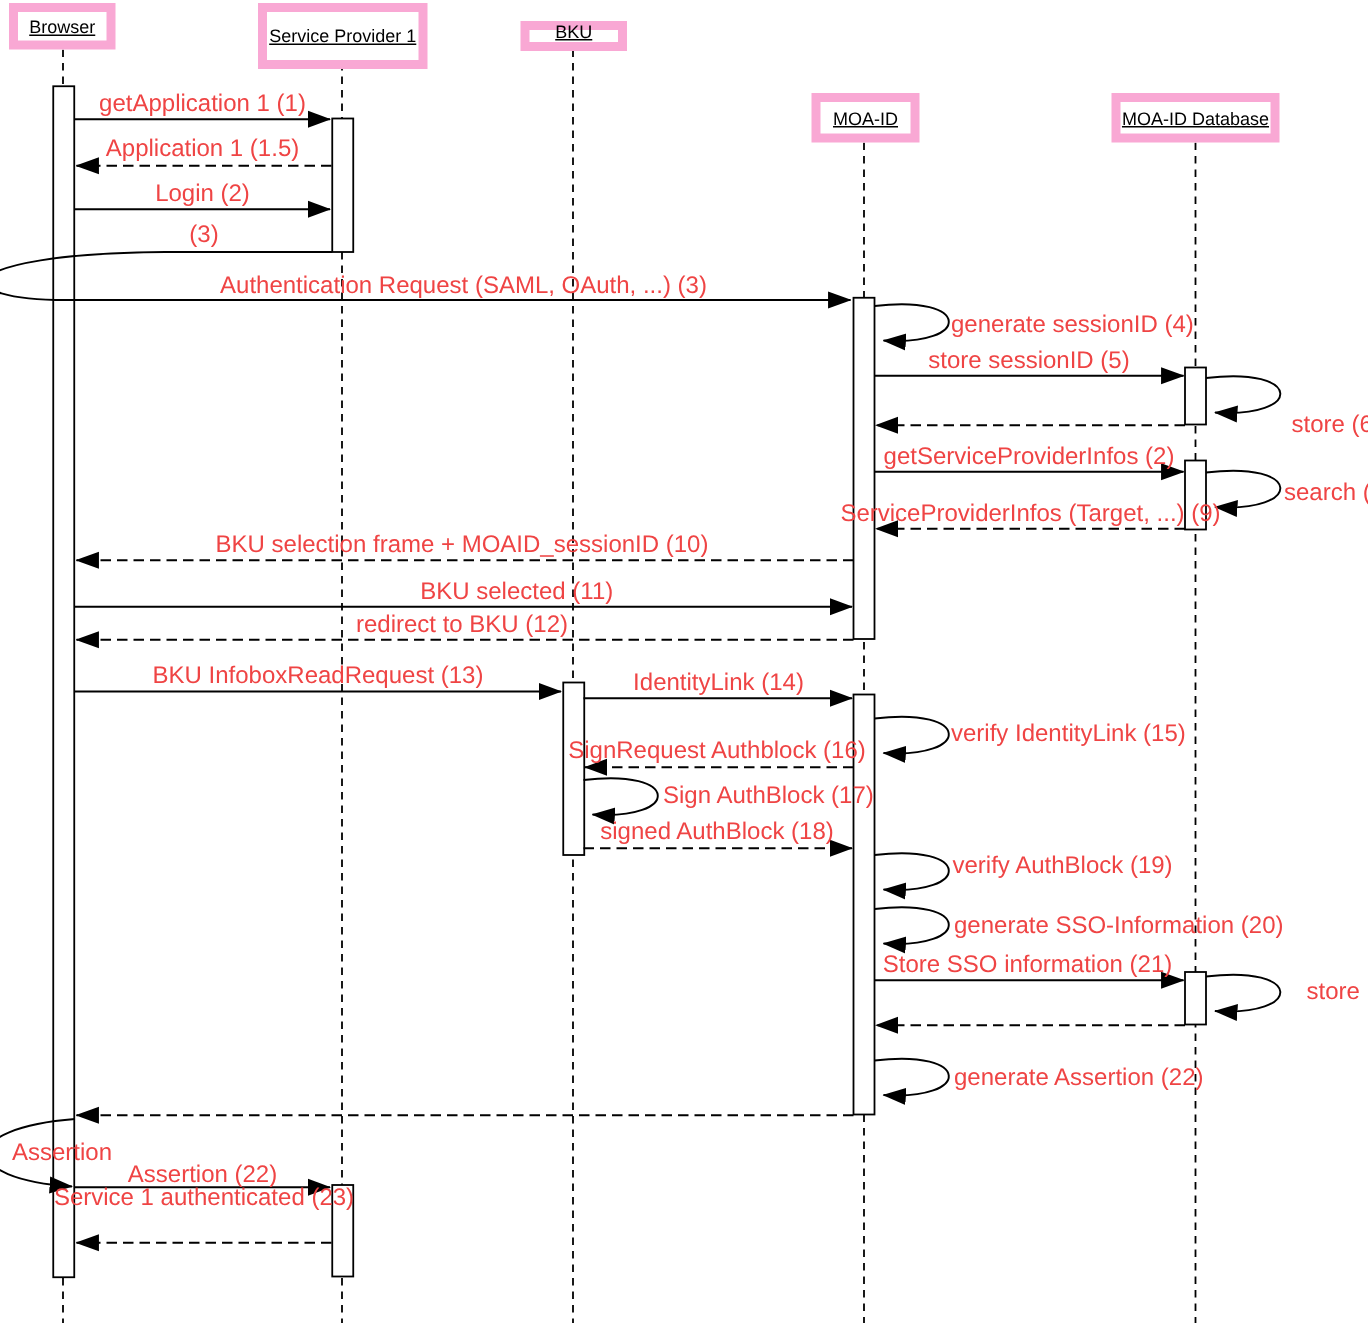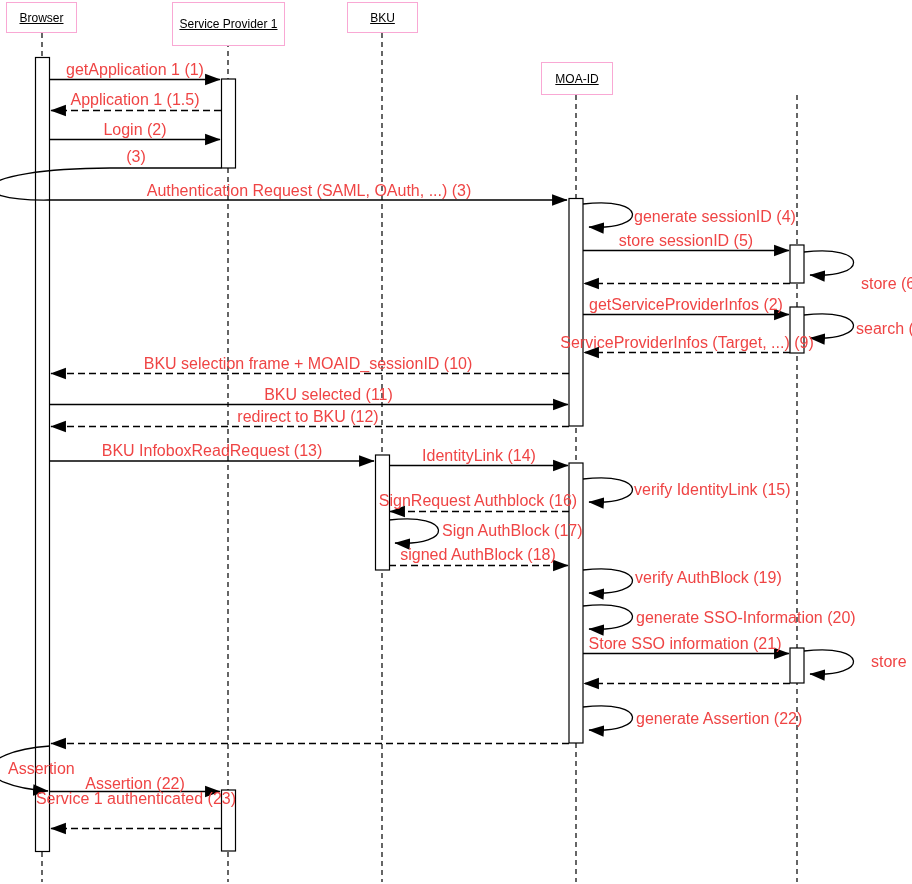--- a/index.html
+++ b/index.html
@@ -7,21 +7,21 @@
     position:relative;
     width:912px;height:884px;
     background:#ffffff;
     font-family:"Liberation Sans","DejaVu Sans",sans-serif;
     overflow:hidden;
   }
   #wires{position:absolute;left:0;top:0;width:912px;height:884px;}
   .actor-box{
     position:absolute;
     box-sizing:border-box;
-    border:1px solid #f9a8d4;
+    border:6px solid #f9a8d4;
     background:#fff;
     display:flex;align-items:center;justify-content:center;
     font-size:12px;color:#000;
   }
   .actor-box span{text-decoration:underline;white-space:nowrap;}
   .msg{
     position:absolute;
     font-size:16px;color:#ef4444;
     white-space:nowrap;
     line-height:13px;
@@ -96,40 +96,43 @@
       <path d="M 583 707 C 648 699, 648 734, 589 730" marker-end="url(#ah)"></path>
     </g>
   </svg>
 
   <div class="actor-box" style="left:6px;top:2px;width:71px;height:31px;">
     <span>Browser</span>
   </div>
   <div class="actor-box" style="left:172px;top:2px;width:113px;height:44px;">
     <span>Service Provider 1</span>
   </div>
-  <div class="actor-box" style="left:347px;top:2px;width:71px;height:31px;">
+  <div class="actor-box" style="left:347px;top:14px;width:71px;height:20px;align-items:flex-end;">
     <span>BKU</span>
   </div>
   <div class="actor-box" style="left:541px;top:62px;width:72px;height:33px;">
     <span>MOA-ID</span>
+  </div>
+  <div class="actor-box" style="left:741px;top:62px;width:112px;height:33px;">
+    <span>MOA-ID Database</span>
   </div>
 
   <div class="msg center" style="left:135px;top:63px;">getApplication 1 (1)</div>
   <div class="msg center" style="left:135px;top:93px;">Application 1 (1.5)</div>
   <div class="msg center" style="left:135px;top:123px;">Login (2)</div>
   <div class="msg center" style="left:136px;top:150px;">(3)</div>
   <div class="msg center" style="left:309px;top:184px;">Authentication Request (SAML, OAuth, ...)  (3)</div>
   <div class="msg" style="left:634px;top:210px;">generate sessionID  (4)</div>
   <div class="msg center" style="left:686px;top:234px;">store sessionID (5)</div>
   <div class="msg" style="left:861px;top:277px;">store (6)</div>
   <div class="msg center" style="left:686px;top:298px;">getServiceProviderInfos (2)</div>
   <div class="msg" style="left:856px;top:322px;">search (8)</div>
   <div class="msg center" style="left:687px;top:336px;">ServiceProviderInfos (Target, ...) (9)</div>
   <div class="msg center" style="left:308px;top:357px;">BKU selection frame + MOAID_sessionID (10)</div>
-  <div class="msg center" style="left:308px;top:388px;padding-left:41px;">BKU selected (11)</div>
+  <div class="msg center" style="left:324px;top:388px;padding-left:41px;">BKU selected (11)</div>
   <div class="msg center" style="left:308px;top:410px;">redirect to BKU (12)</div>
   <div class="msg center" style="left:212px;top:444px;">BKU InfoboxReadRequest (13)</div>
   <div class="msg center" style="left:479px;top:449px;">IdentityLink (14)</div>
   <div class="msg" style="left:634px;top:483px;">verify IdentityLink (15)</div>
   <div class="msg center" style="left:478px;top:494px;">SignRequest Authblock (16)</div>
   <div class="msg" style="left:442px;top:524px;">Sign AuthBlock (17)</div>
   <div class="msg center" style="left:478px;top:548px;">signed AuthBlock (18)</div>
   <div class="msg" style="left:635px;top:571px;">verify AuthBlock (19)</div>
   <div class="msg" style="left:636px;top:611px;">generate SSO-Information (20)</div>
   <div class="msg center" style="left:685px;top:637px;">Store SSO information (21)</div>

